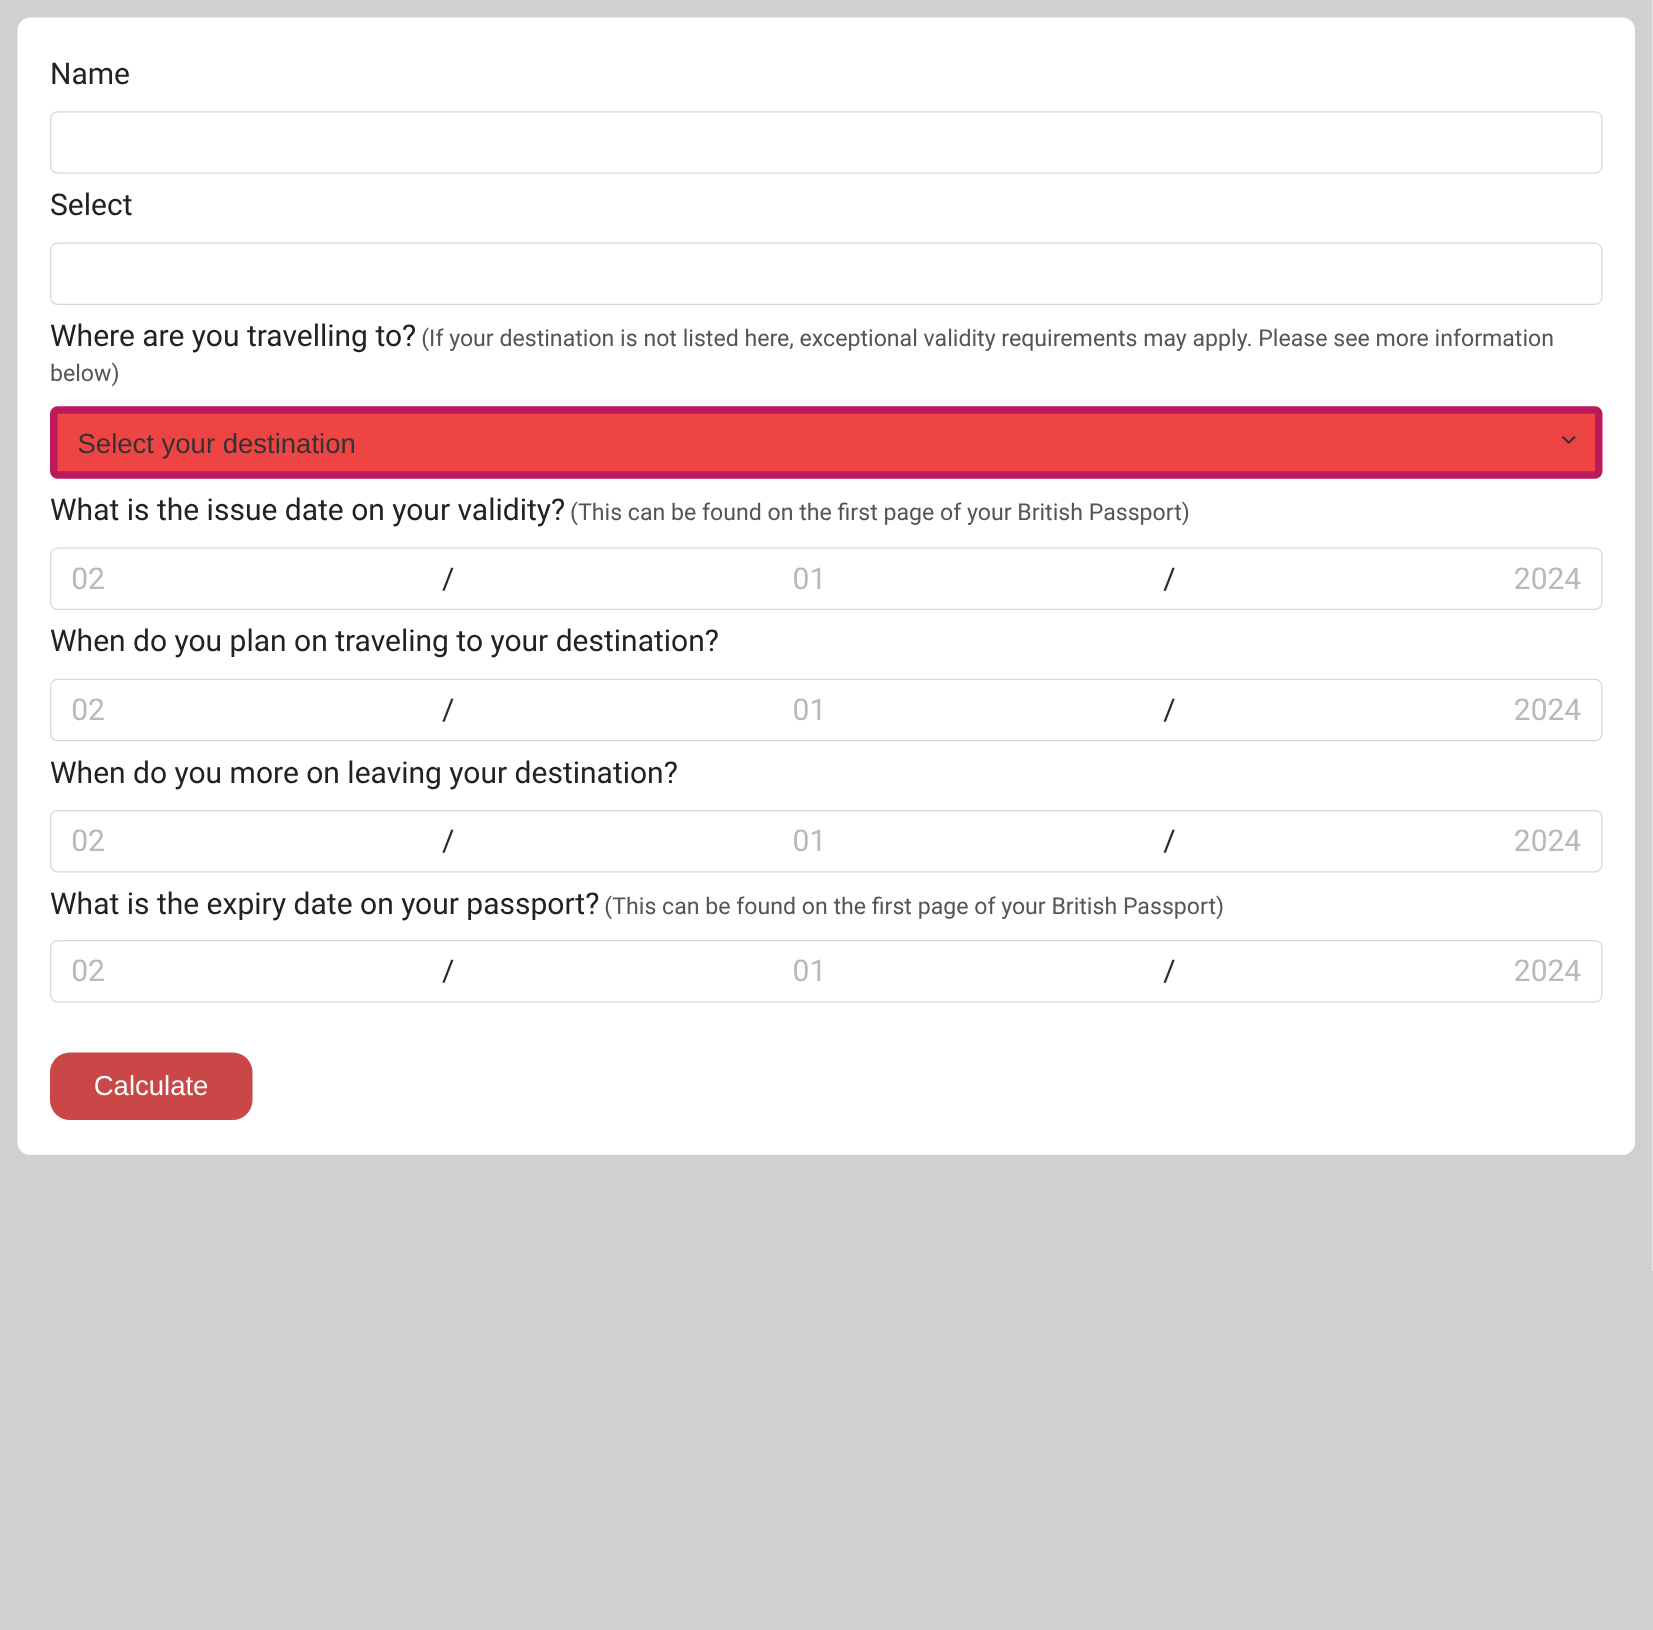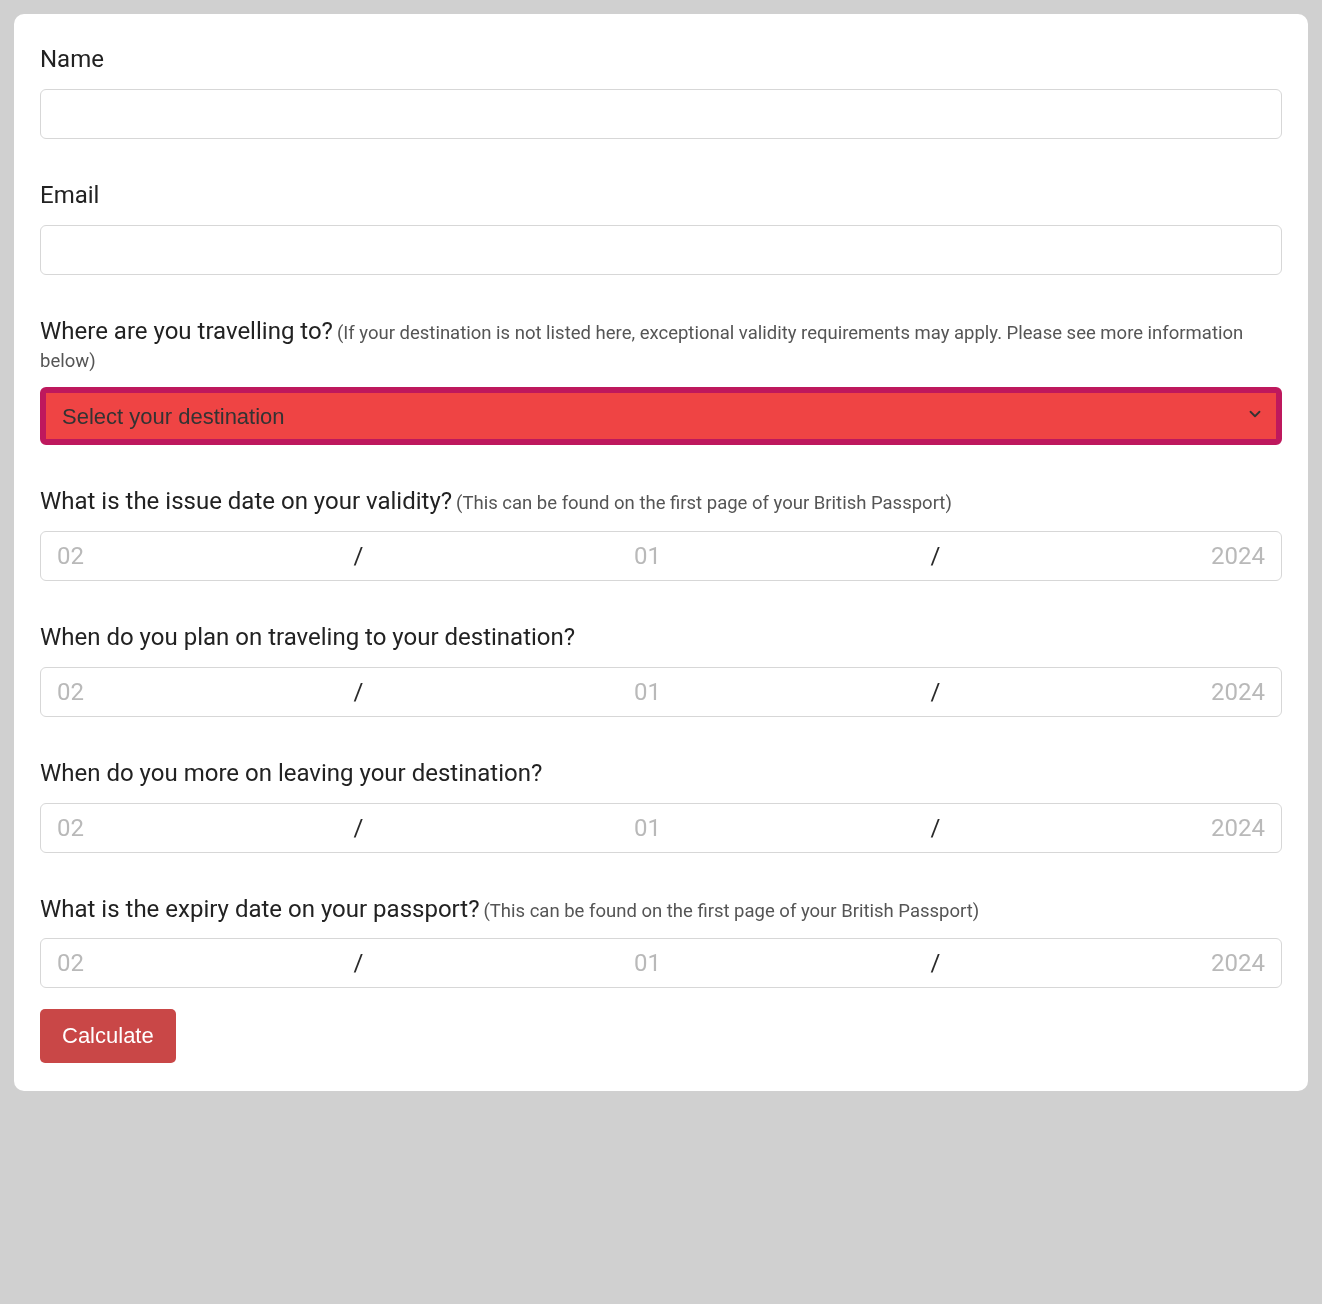--- a/index.html
+++ b/index.html
@@ -11,24 +11,24 @@
       font-family: -apple-system, BlinkMacSystemFont, "Segoe UI", Roboto, "Helvetica Neue", Arial, sans-serif;
       background: #d0d0d0;
       padding: 14px;
     }
     .card {
       background: #ffffff;
       border-radius: 10px;
       padding: 28px 26px 28px 26px;
     }
     .form-group {
-      margin-bottom: 39px;
+      margin-bottom: 8px;
     }
     .form-group:last-of-type {
-      margin-bottom: 21px;
+      margin-bottom: 40px;
     }
     .label {
       font-size: 24px;
       color: #222;
       font-weight: 400;
       display: inline;
       line-height: 1.45;
     }
     .hint {
       font-size: 18.5px;
@@ -92,44 +92,44 @@
       justify-content: space-between;
     }
     .date-display .sep {
       color: #2a2a2a;
       margin: 0 2px 0 1px;
     }
     .calc-btn {
       background: #c94747;
       color: #fff;
       border: none;
-      border-radius: 5px;
+      border-radius: 16px;
       font-size: 22px;
-      padding: 14px 22px;
+      padding: 14px 35px;
       cursor: pointer;
       font-weight: 400;
     }
   </style>
 </head>
 <body>
 
 <div class="card">
 
   
   <div class="form-group">
     <div class="label-row">
       <span class="label">Name</span>
     </div>
     <input type="text" class="text-input" value="" style="">
   </div>
 
   
   <div class="form-group">
     <div class="label-row">
-      <span class="label">Email</span>
+      <span class="label">Select</span>
     </div>
     <input type="text" class="text-input" value="" style="">
   </div>
 
   
   <div class="form-group">
     <div class="label-row">
       <span class="label">Where are you travelling to?</span>
       <span> </span>
       <span class="hint">(If your destination is not listed here, exceptional validity requirements may apply. Please see more information below)</span>

